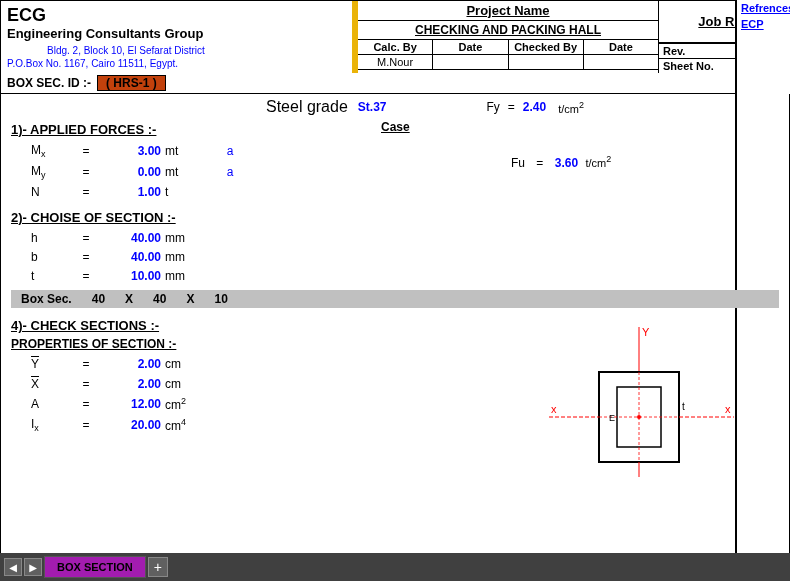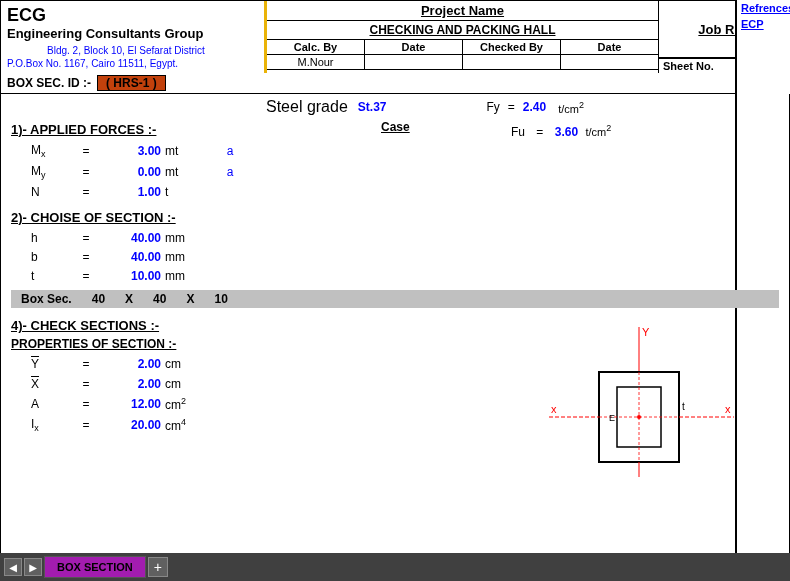--- a/index.html
+++ b/index.html
@@ -18,22 +18,22 @@
       display: flex;
       flex-direction: column;
     }
     
     .header-area {
       display: flex;
       border: 1px solid #000;
       border-bottom: none;
     }
     .ecg-section {
-      width: 266px;
-      border-right: 3px solid #eab308;
+      width: 357px;
+      border-right: 6px solid #eab308;
       padding: 4px 6px;
     }
     .ecg-title {
       font-size: 18px;
       font-weight: bold;
       color: #000;
     }
     .ecg-full {
       font-size: 13px;
       font-weight: bold;
@@ -337,20 +337,24 @@
         <div class="meta-val-cell">M.Nour</div>
         <div class="meta-val-cell"></div>
         <div class="meta-val-cell"></div>
         <div class="meta-val-cell"></div>
       </div>
     </div>
     <div class="job-ref-section">
       <div class="job-ref-title">Job Ref.</div>
       <div class="job-ref-rows">
         <div class="job-ref-row">
+          <div class="job-ref-label">Rev.</div>
+          <div class="job-ref-val"></div>
+        </div>
+        <div class="job-ref-row">
           <div class="job-ref-label">Sheet No.</div>
           <div class="job-ref-val"></div>
         </div>
       </div>
     </div>
   </div>
 
   <div class="box-sec-id-row">
     <span class="box-sec-label">BOX SEC. ID :-</span>
     <span class="box-sec-value">( HRS-1 )</span>
@@ -364,21 +368,21 @@
       <span style="width:80px;"></span>
       <span style="font-size:12px; margin-left:20px;">Fy</span>
       <span style="font-size:12px; margin:0 8px;">=</span>
       <span style="font-size:12px; color:#00f; font-weight:bold;">2.40</span>
       <span style="font-size:11px; margin-left:12px;">t/cm<sup>2</sup></span>
     </div>
 
     <div style="position:relative;">
       <div class="section-header">1)- APPLIED FORCES :-</div>
       <div style="position:absolute; top:-2px; left:370px; font-size:12px; font-weight:bold; text-decoration:underline;">Case</div>
-      <div style="position:absolute; top:1px; left:500px; font-size:12px;">
+      <div style="position:absolute; top:32px; left:500px; font-size:12px;">
         <span>Fu</span>
         <span style="margin:0 8px;">=</span>
         <span style="color:#00f; font-weight:bold;">3.60</span>
         <span style="font-size:11px; margin-left:4px;">t/cm<sup>2</sup></span>
       </div>
 
       <div class="prop-row">
         <div class="prop-name">M<sub>x</sub></div>
         <div class="prop-eq">=</div>
         <div class="prop-val">3.00</div>

